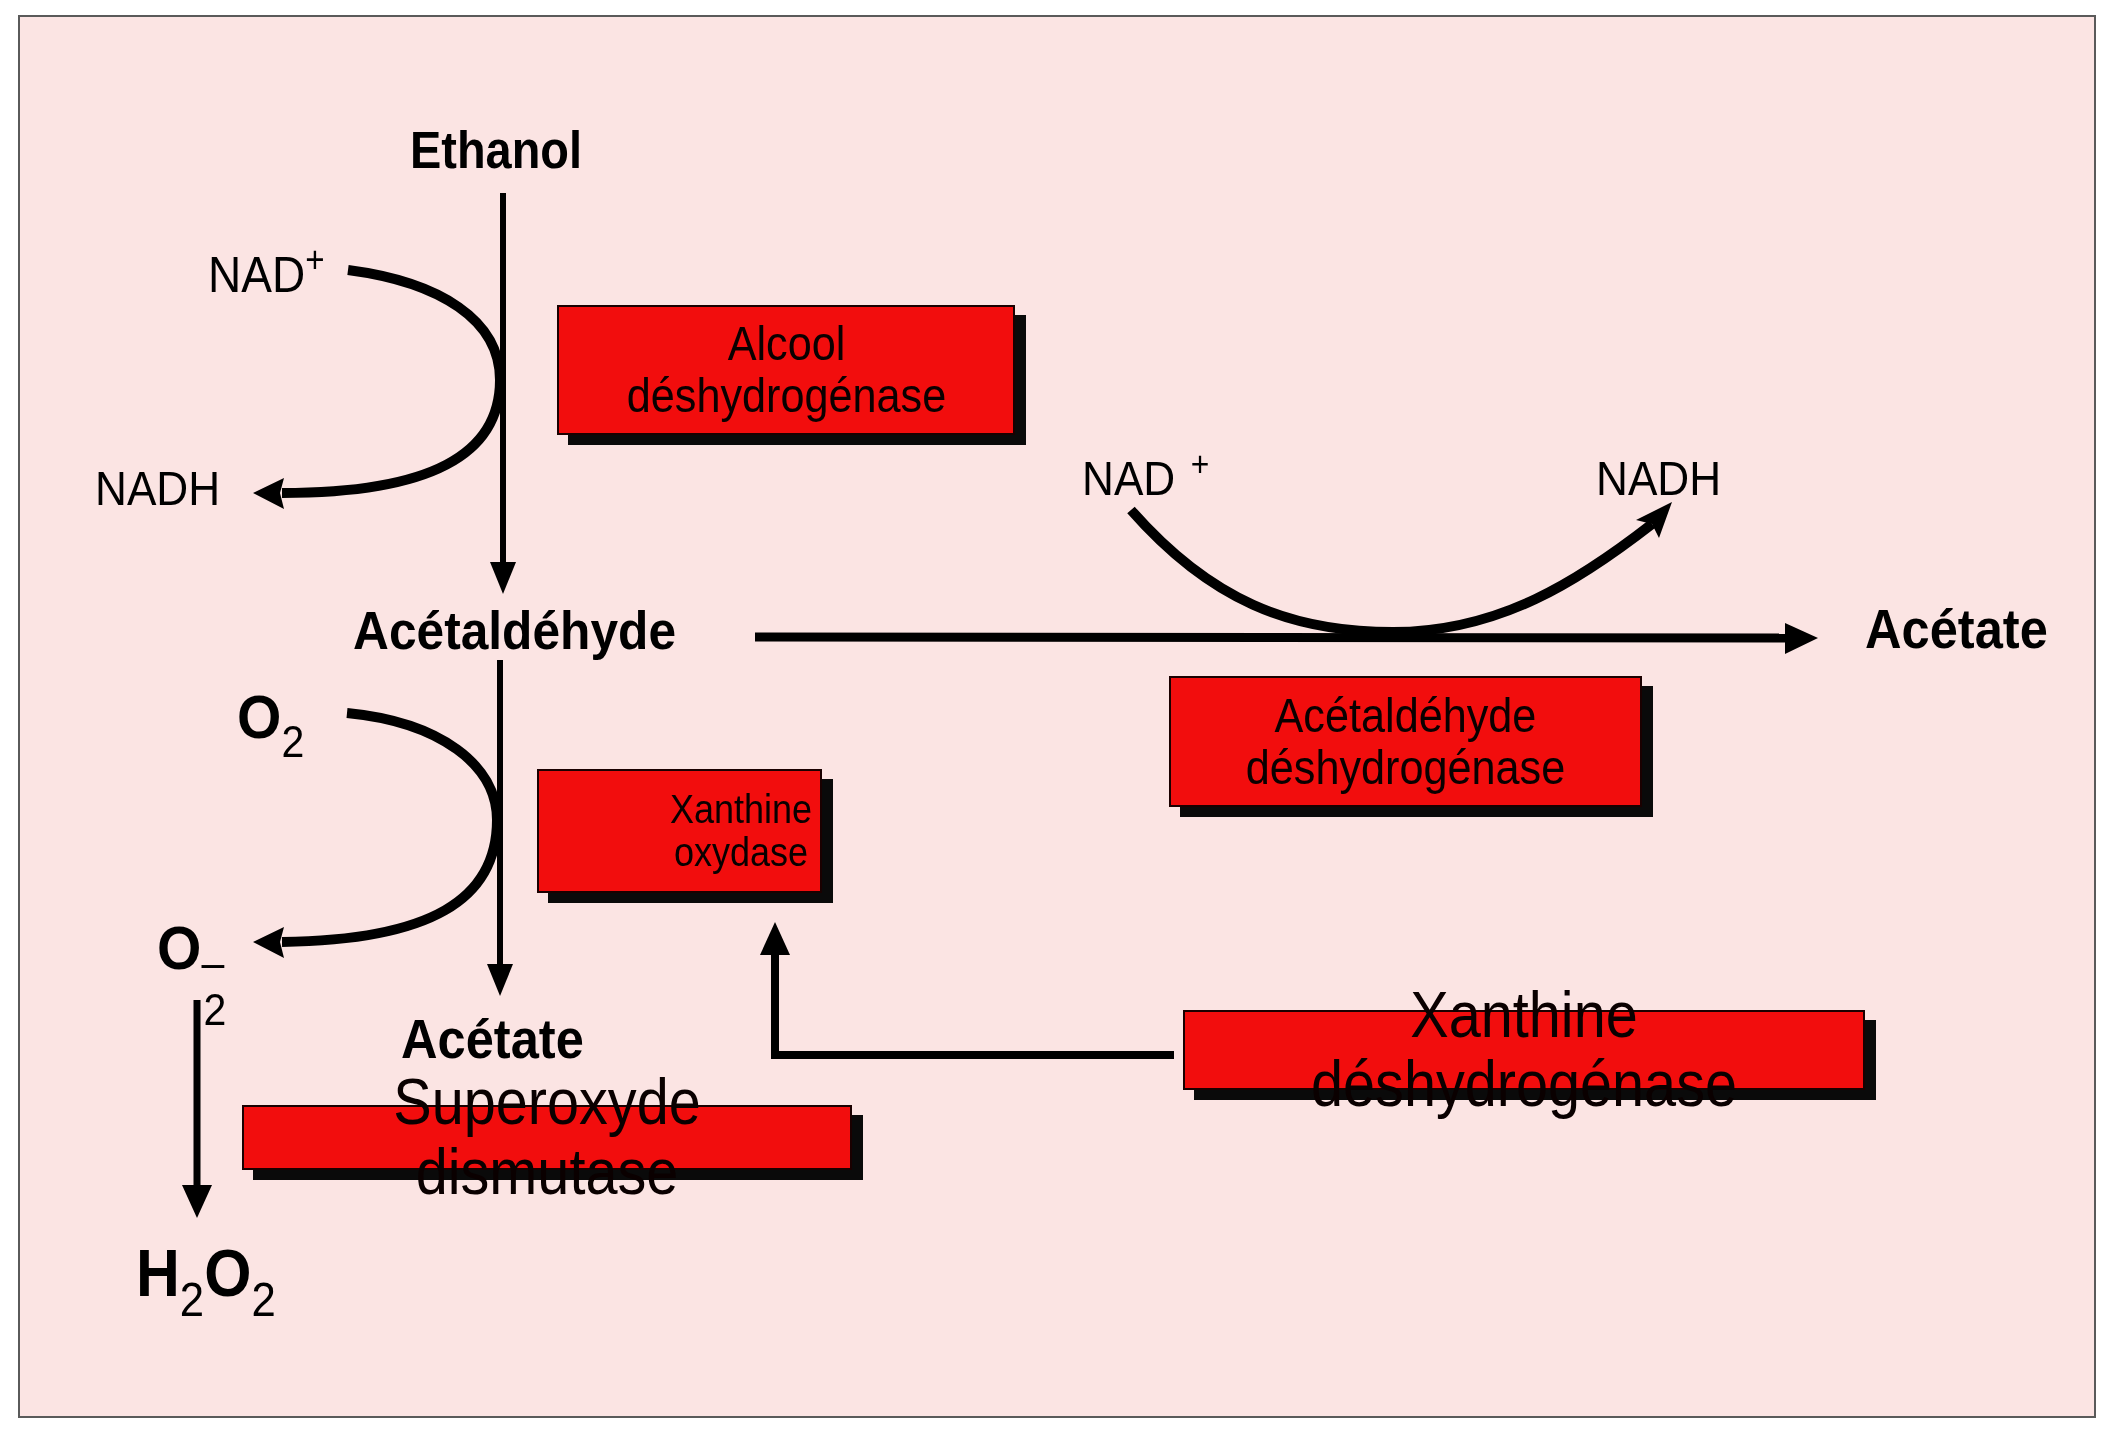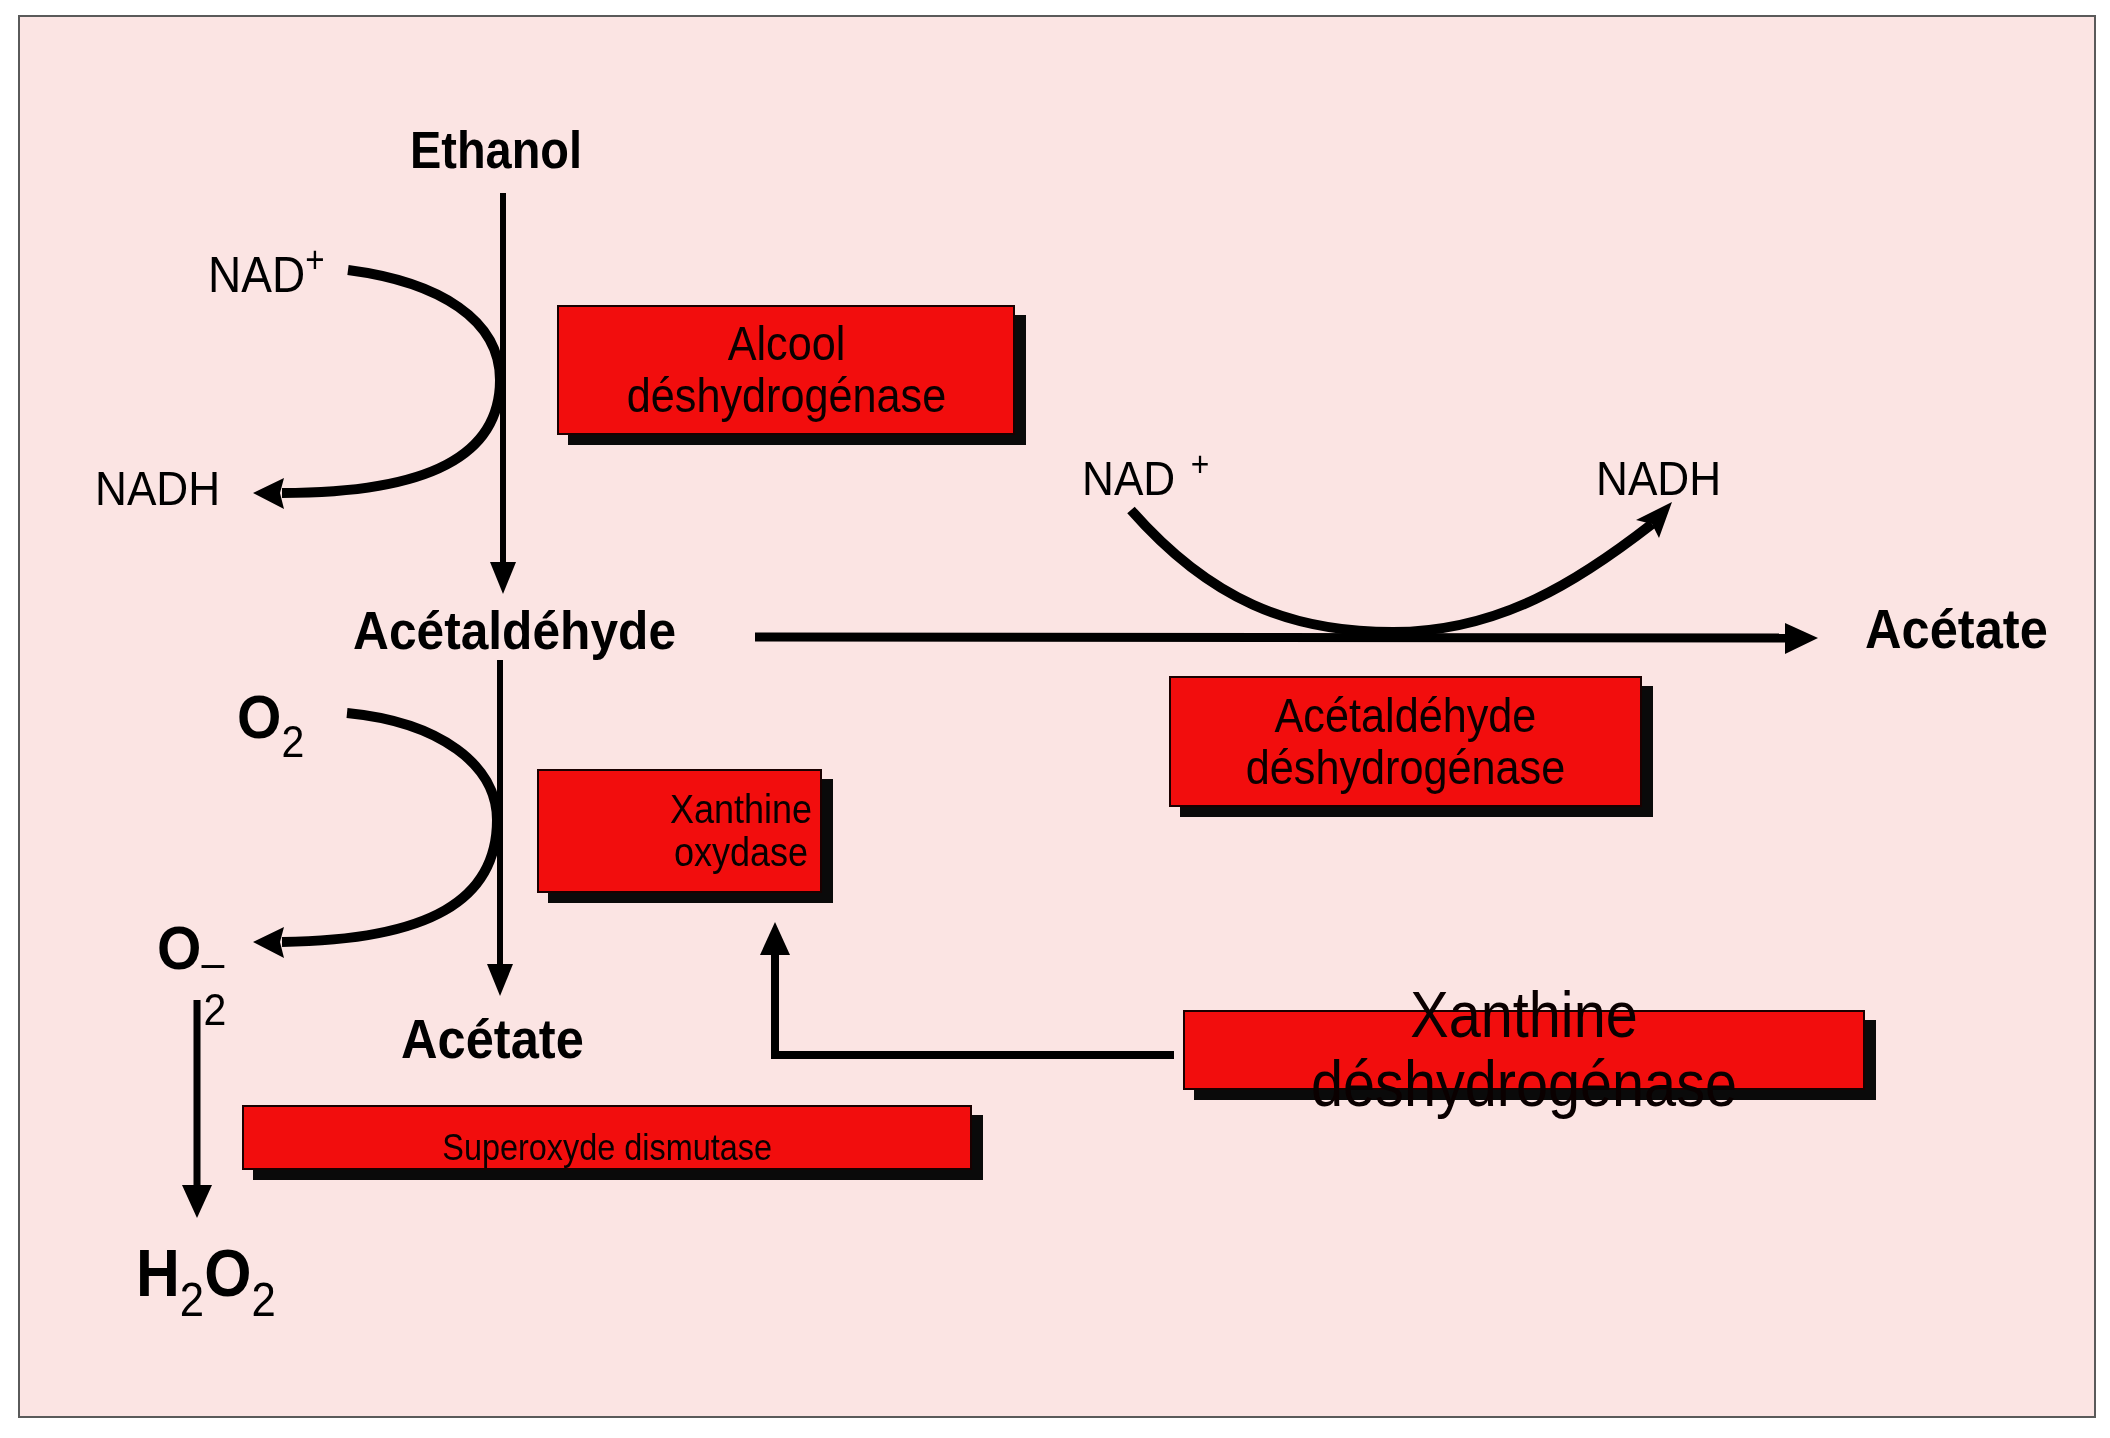--- a/index.html
+++ b/index.html
@@ -118,17 +118,17 @@
     <span>oxydase</span>
   </div>
 </div>
 
 <div class="enzyme" style="left:1183px; top:1010px; width:682px; height:80px; font-size:64px;">
   <div>
     <span>Xanthine déshydrogénase</span>
   </div>
 </div>
 
-<div class="enzyme" style="left:242px; top:1105px; width:730px; height:65px; font-size:36px;align-items:flex-end;">
+<div class="enzyme" style="left:242px; top:1105px; width:610px; height:65px; font-size:64px;">
   <div>
     <span>Superoxyde dismutase</span>
   </div>
 </div>
 
 </body></html>

